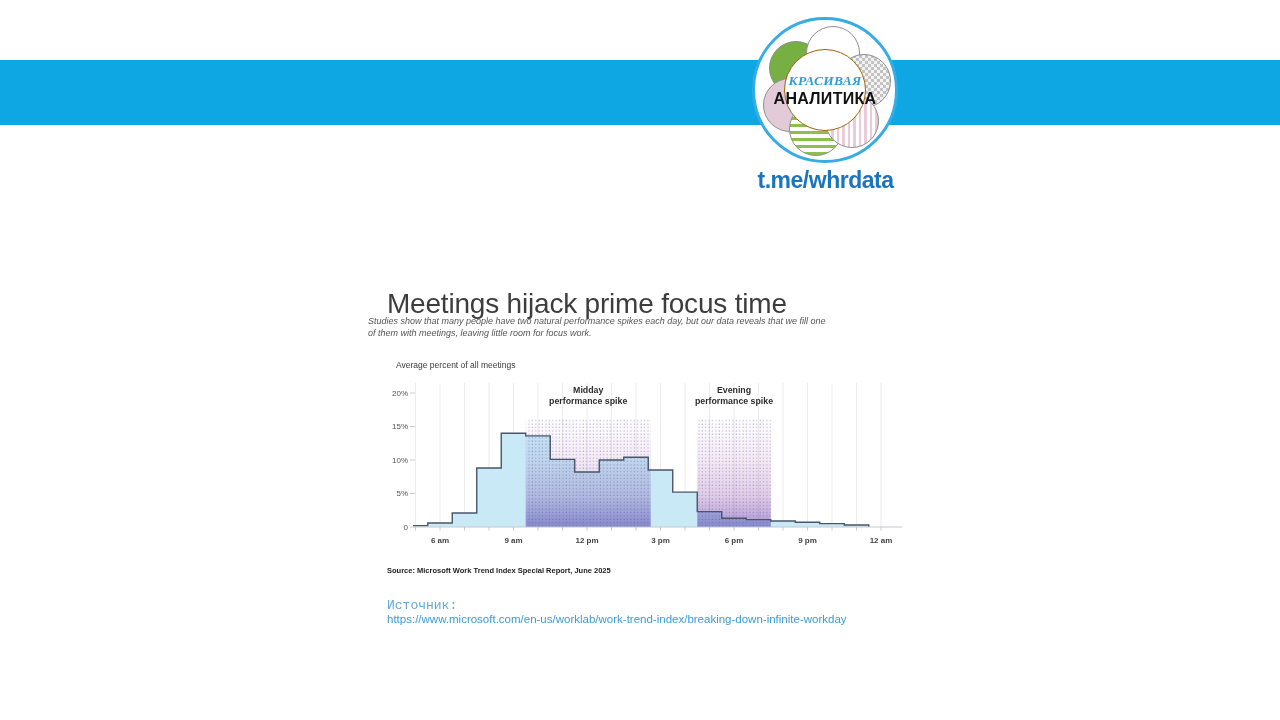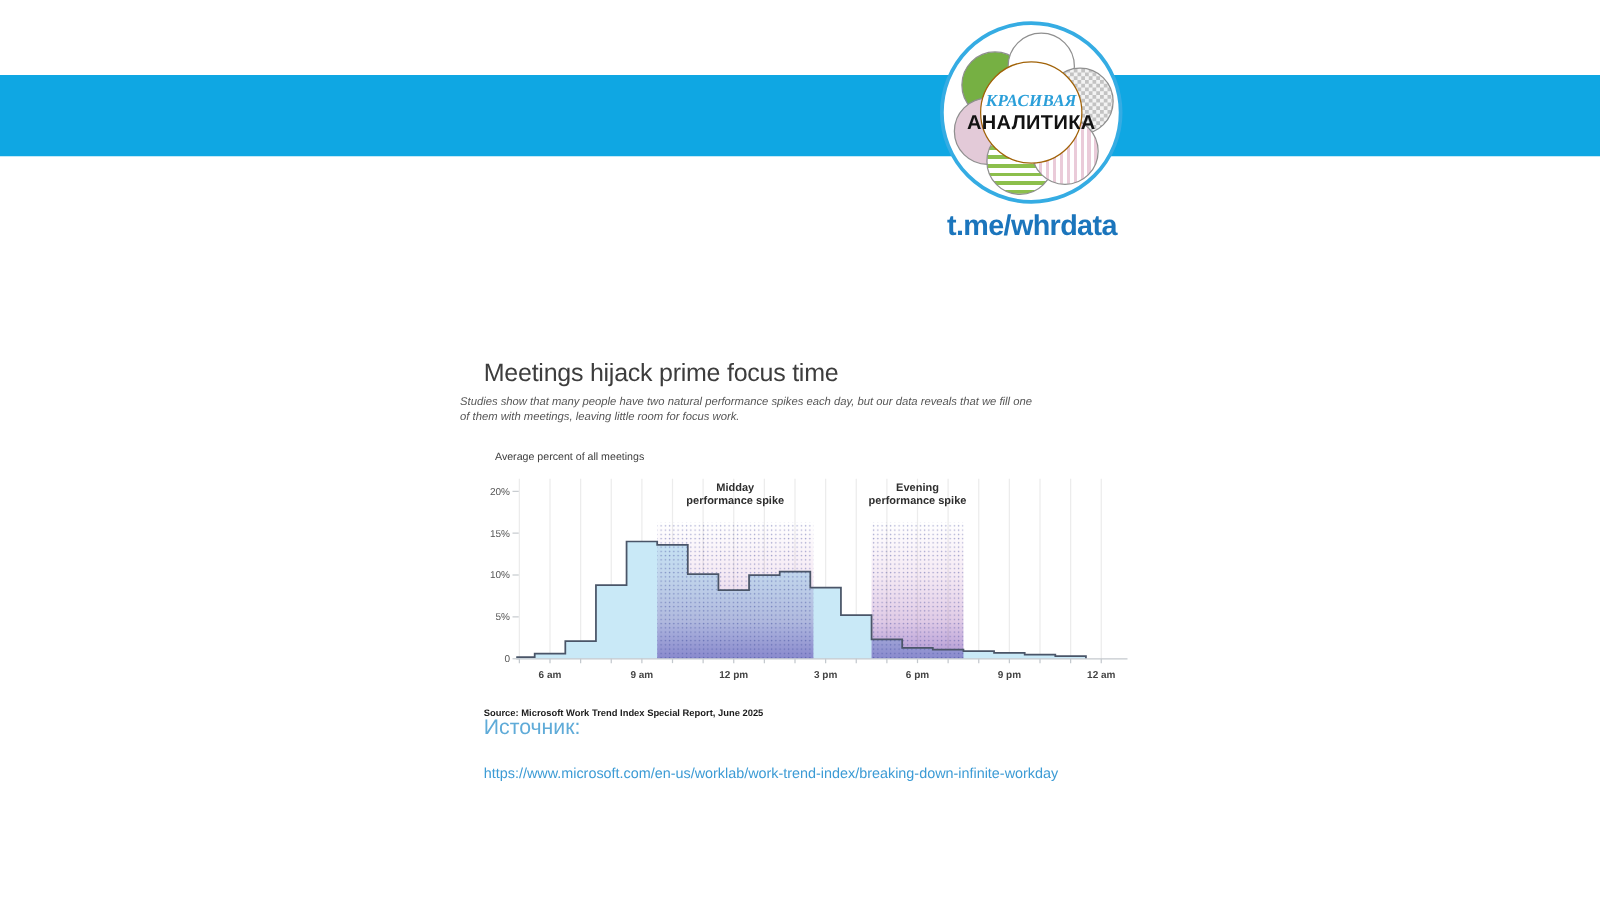--- a/index.html
+++ b/index.html
@@ -27,29 +27,29 @@
            border-radius:50%; background:#ffffff; border:1px solid #a16207;
            display:flex; flex-direction:column; align-items:center; justify-content:center; }
   .logo-line1 { font-family:"Liberation Serif", serif; font-style:italic; font-weight:bold;
            font-size:13.5px; color:#2B9FD9; letter-spacing:0.2px; }
   .logo-line2 { font-family:"Liberation Sans", sans-serif; font-weight:900;
            font-size:16px; color:#121212; letter-spacing:0.3px; margin-top:1px; }
   .handle { position:absolute; left:738px; top:167px; width:175px; text-align:center;
            font-weight:bold; font-size:23px; letter-spacing:-0.5px; color:#1B75BC; z-index:5; }
 
   
-  .title { position:absolute; left:387px; top:288px; font-size:20px; font-weight:400;
+  .title { position:absolute; left:387px; top:288px; font-size:28px; font-weight:400;
            color:#3D3D3D; letter-spacing:-0.2px; }
   .subtitle { position:absolute; left:368px; top:316px; width:490px; font-size:9px;
            line-height:11.5px; color:#565656; white-space:pre-line;font-style:italic; }
   .source { position:absolute; left:387px; top:566px; font-size:7.5px; font-weight:bold;
            color:#1c1c1c; }
 
   
-  .footer-label { position:absolute; left:387px; top:572px; font-size:17px; color:#5FABD8; }
+  .footer-label { position:absolute; left:387px; top:598px; font-size:13px; color:#5FABD8;font-family:Liberation Mono, monospace; }
   .footer-url   { position:absolute; left:387px; top:613px; font-size:11.5px; color:#3C9BD5; }
 
   
   .chart-svg { position:absolute; left:385px; top:355px; }
 </style>
 </head>
 <body>
 
 <div class="banner" style="background: rgb(15, 167, 227);"></div>
 

